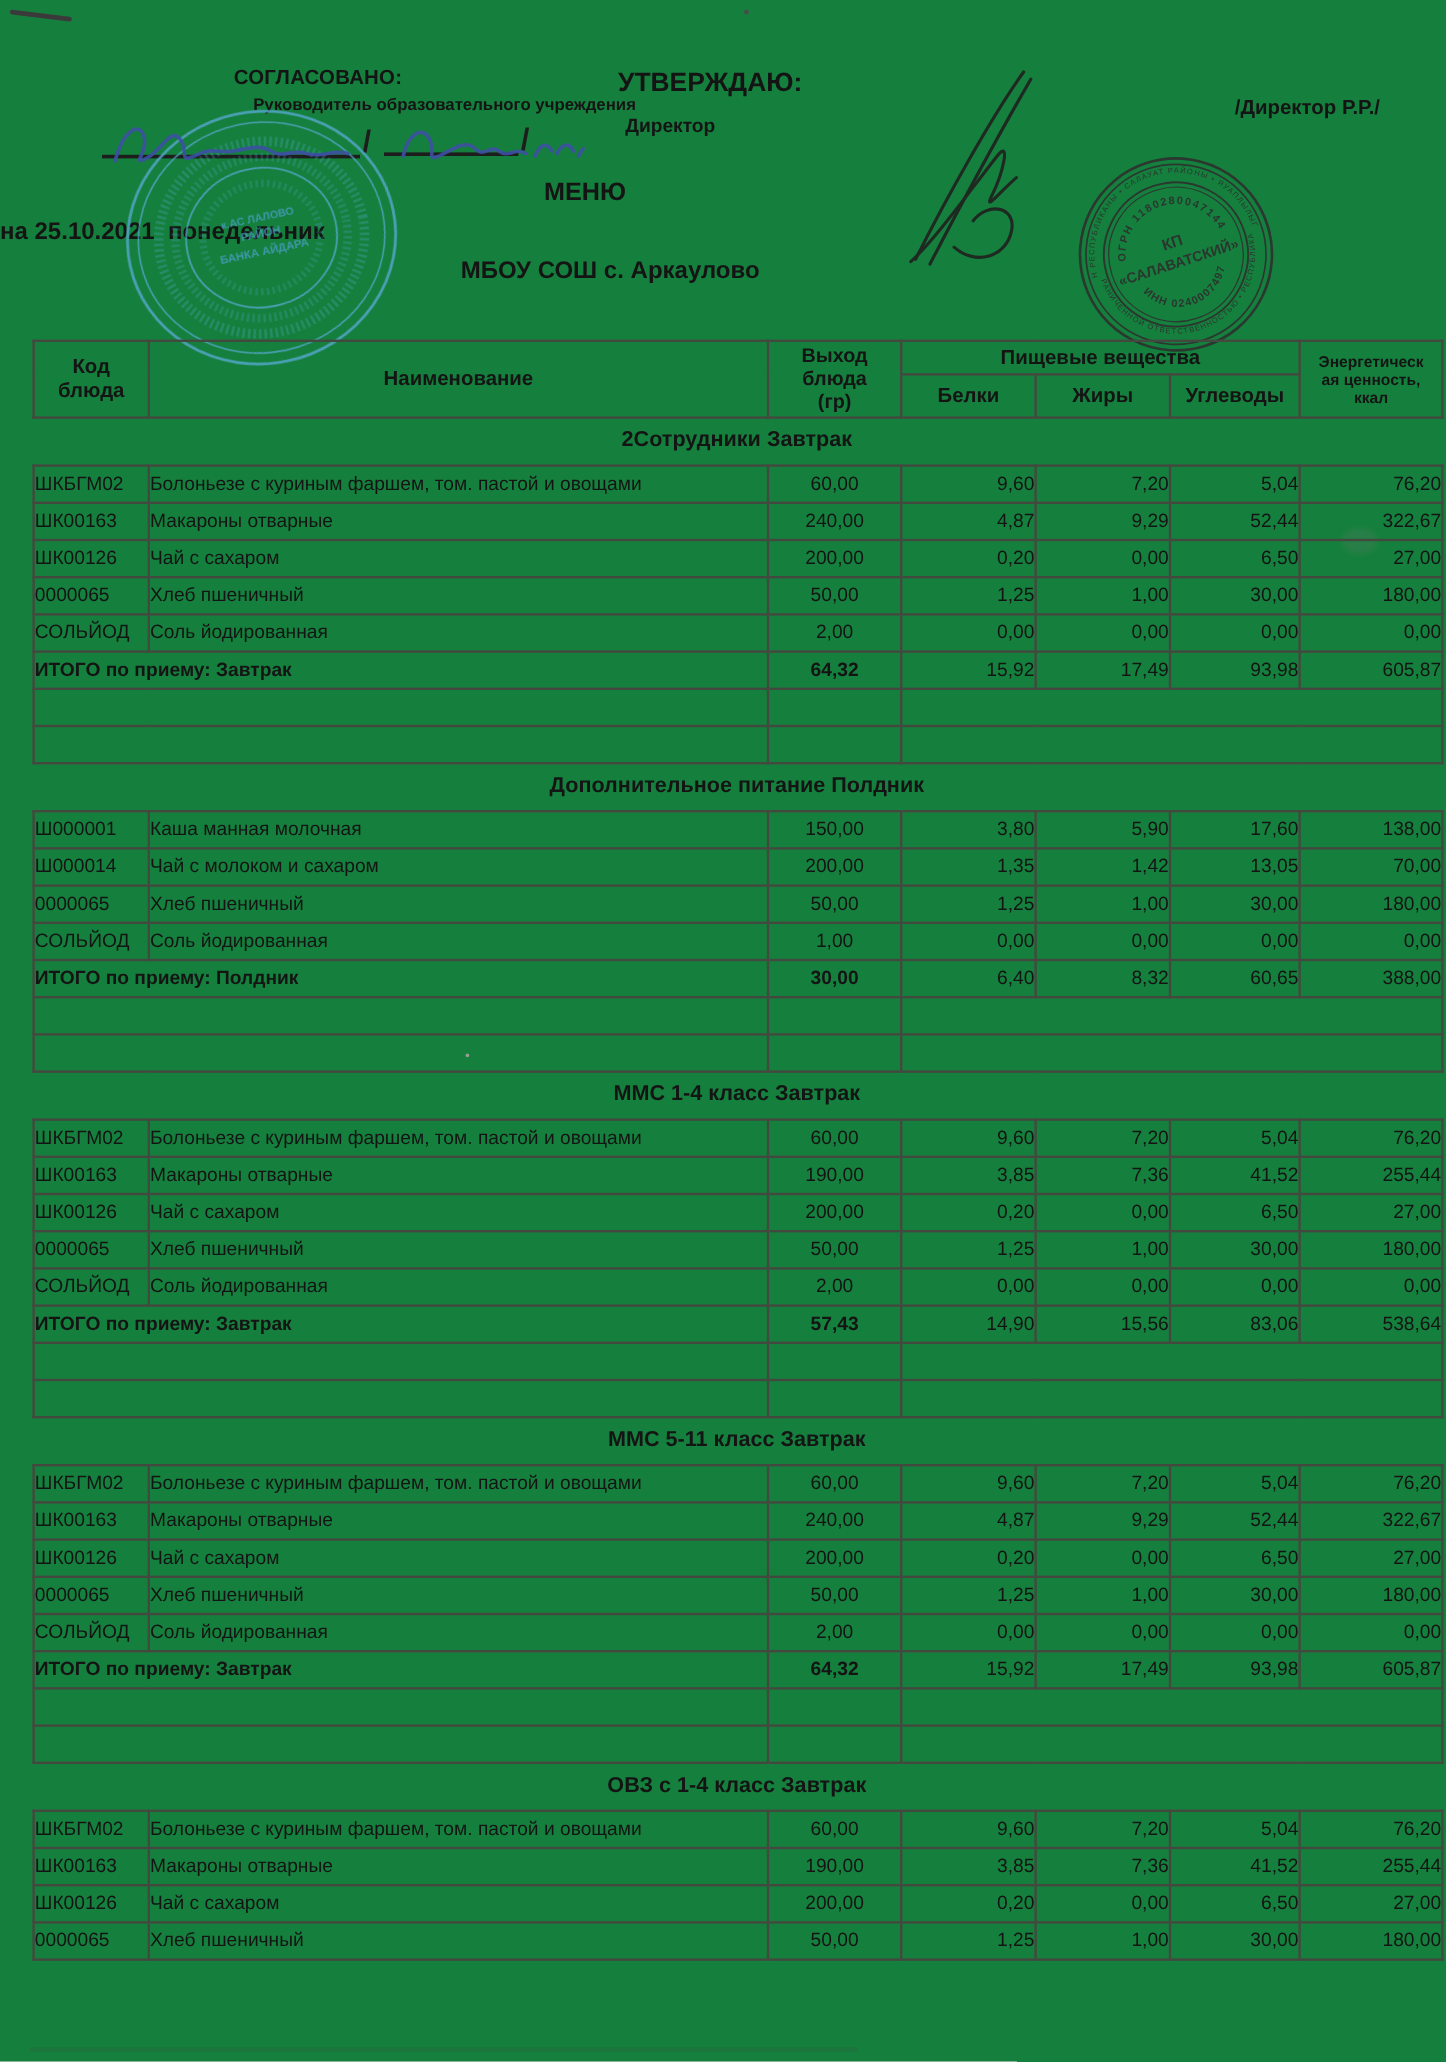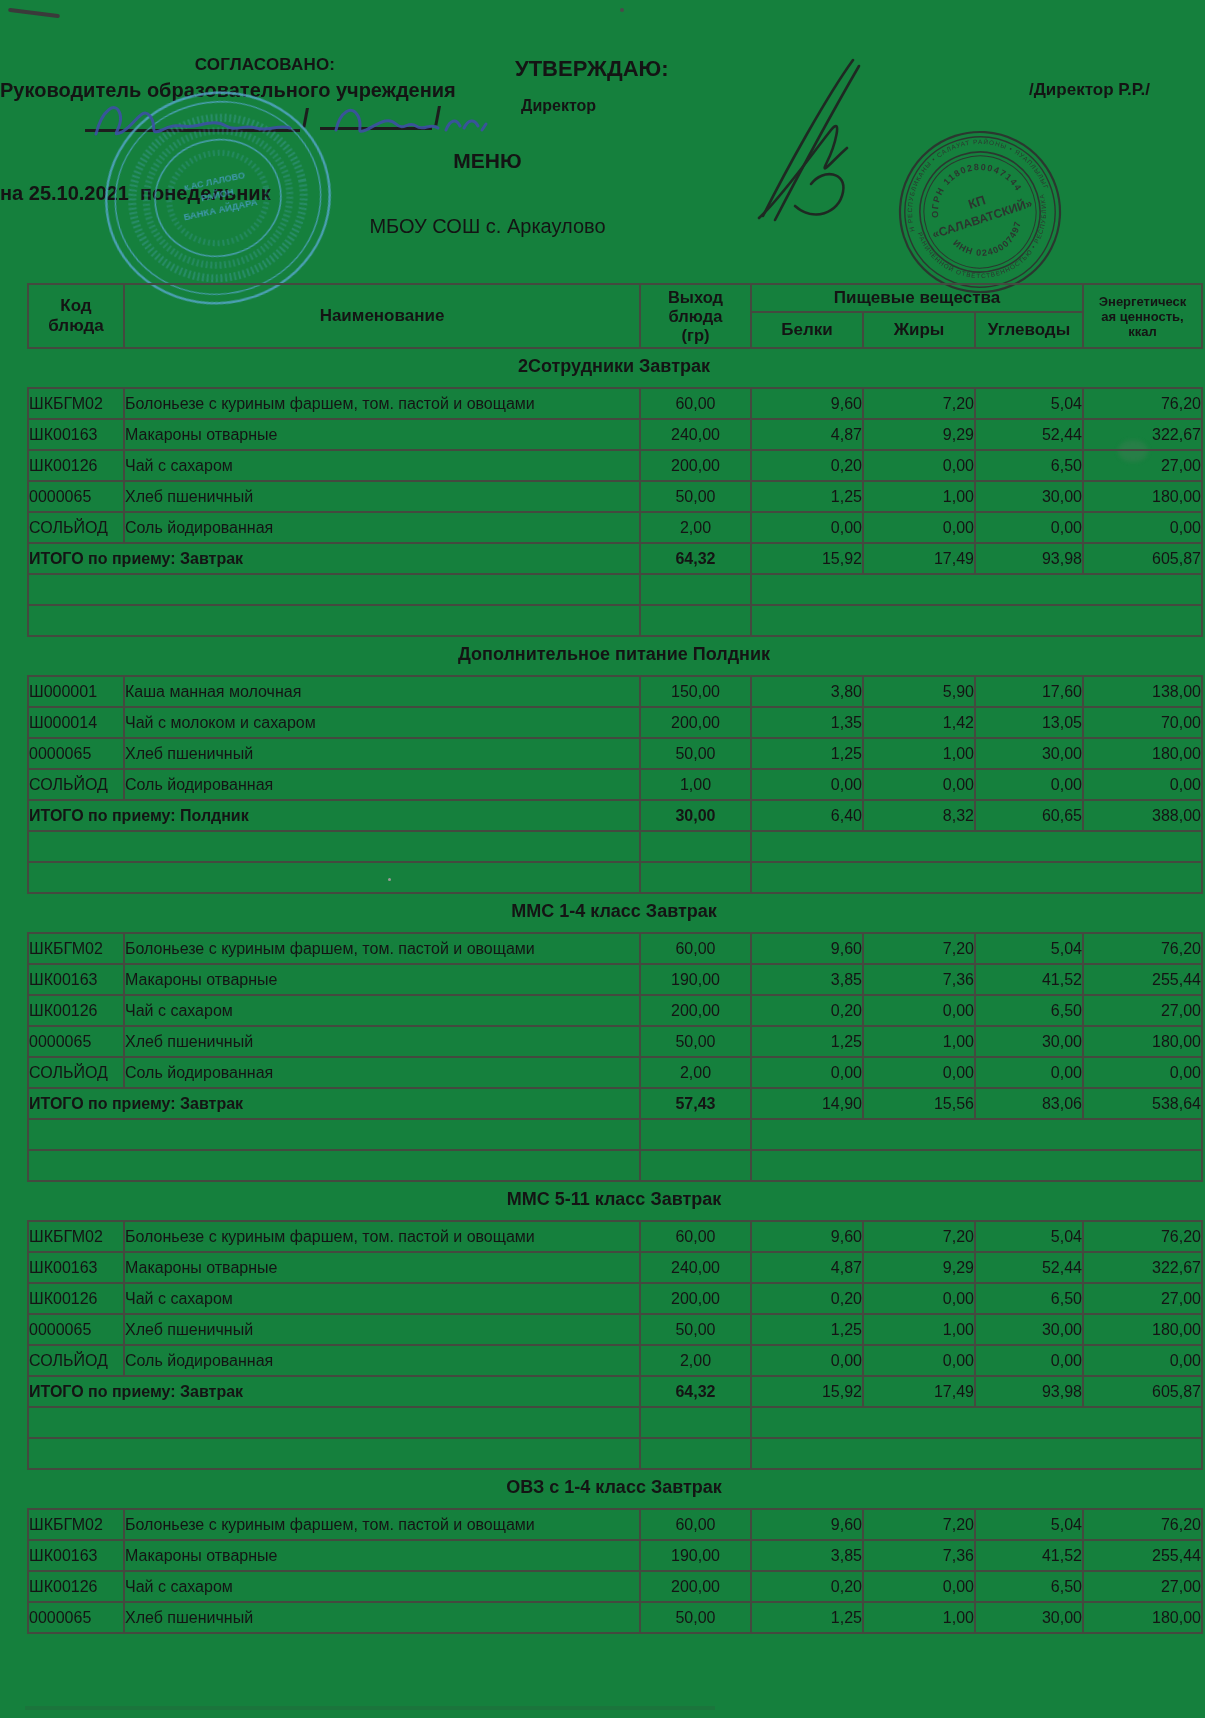--- a/index.html
+++ b/index.html
@@ -9,30 +9,30 @@
     margin:0 auto;
     background:#15803d;
     font-family:"Liberation Sans", sans-serif;
     color:#141414;
     overflow:hidden;
   }
   .abs{position:absolute;}
 
   
   .agreed-label{left:0;top:55px;width:530px;text-align:center;font-weight:bold;font-size:17px;letter-spacing:.2px;}
-  .agreed-role{left:0;top:79px;width:530px;text-align:left;font-weight:bold;font-size:20px;}
+  .agreed-role{left:0;top:79px;width:530px;text-align:right;font-weight:bold;font-size:14px;}
   .approved-label{left:515px;top:56px;font-weight:bold;font-size:22px;}
   .approved-position{left:521px;top:97px;font-weight:bold;font-size:16px;}
   .approved-name{right:55px;top:80px;font-weight:bold;font-size:17px;}
   .sign-line{height:3px;background:#1d1d1d;}
   .sign-slash{font-weight:bold;font-size:26px;color:#1d1d1d;}
 
   .doc-title{left:0;top:149px;width:975px;text-align:center;font-weight:bold;font-size:21px;}
   .doc-date{left:0;top:182px;width:975px;text-align:left;font-weight:bold;font-size:20px;white-space:pre;}
-  .doc-school{left:0;top:215px;width:975px;text-align:center;font-weight:normal;font-size:20px;}
+  .doc-school{left:0;top:215px;width:975px;text-align:center;font-weight:bold;font-size:20px;padding-left:21px;}
 
   .pen-stroke{left:8px;top:11px;width:52px;height:4px;background:#3a3a3a;border-radius:2px;transform:rotate(7deg);}
   .dot-a{left:620px;top:8px;width:4px;height:4px;border-radius:50%;background:#4a4a4a;}
   .dot-b{left:388px;top:878px;width:3px;height:3px;border-radius:50%;background:#9a9a96;}
   .smudge-a{left:1118px;top:440px;width:30px;height:22px;border-radius:50%;background:rgba(120,120,118,.18);filter:blur(2px);}
   .smudge-b{left:25px;top:1706px;width:690px;height:4px;background:rgba(60,60,58,.16);}
 
   
   .tables-wrap{left:0;top:283px;width:1205px;}
   .menu-table{border-collapse:collapse;table-layout:fixed;width:1174px;margin-left:27px;}

